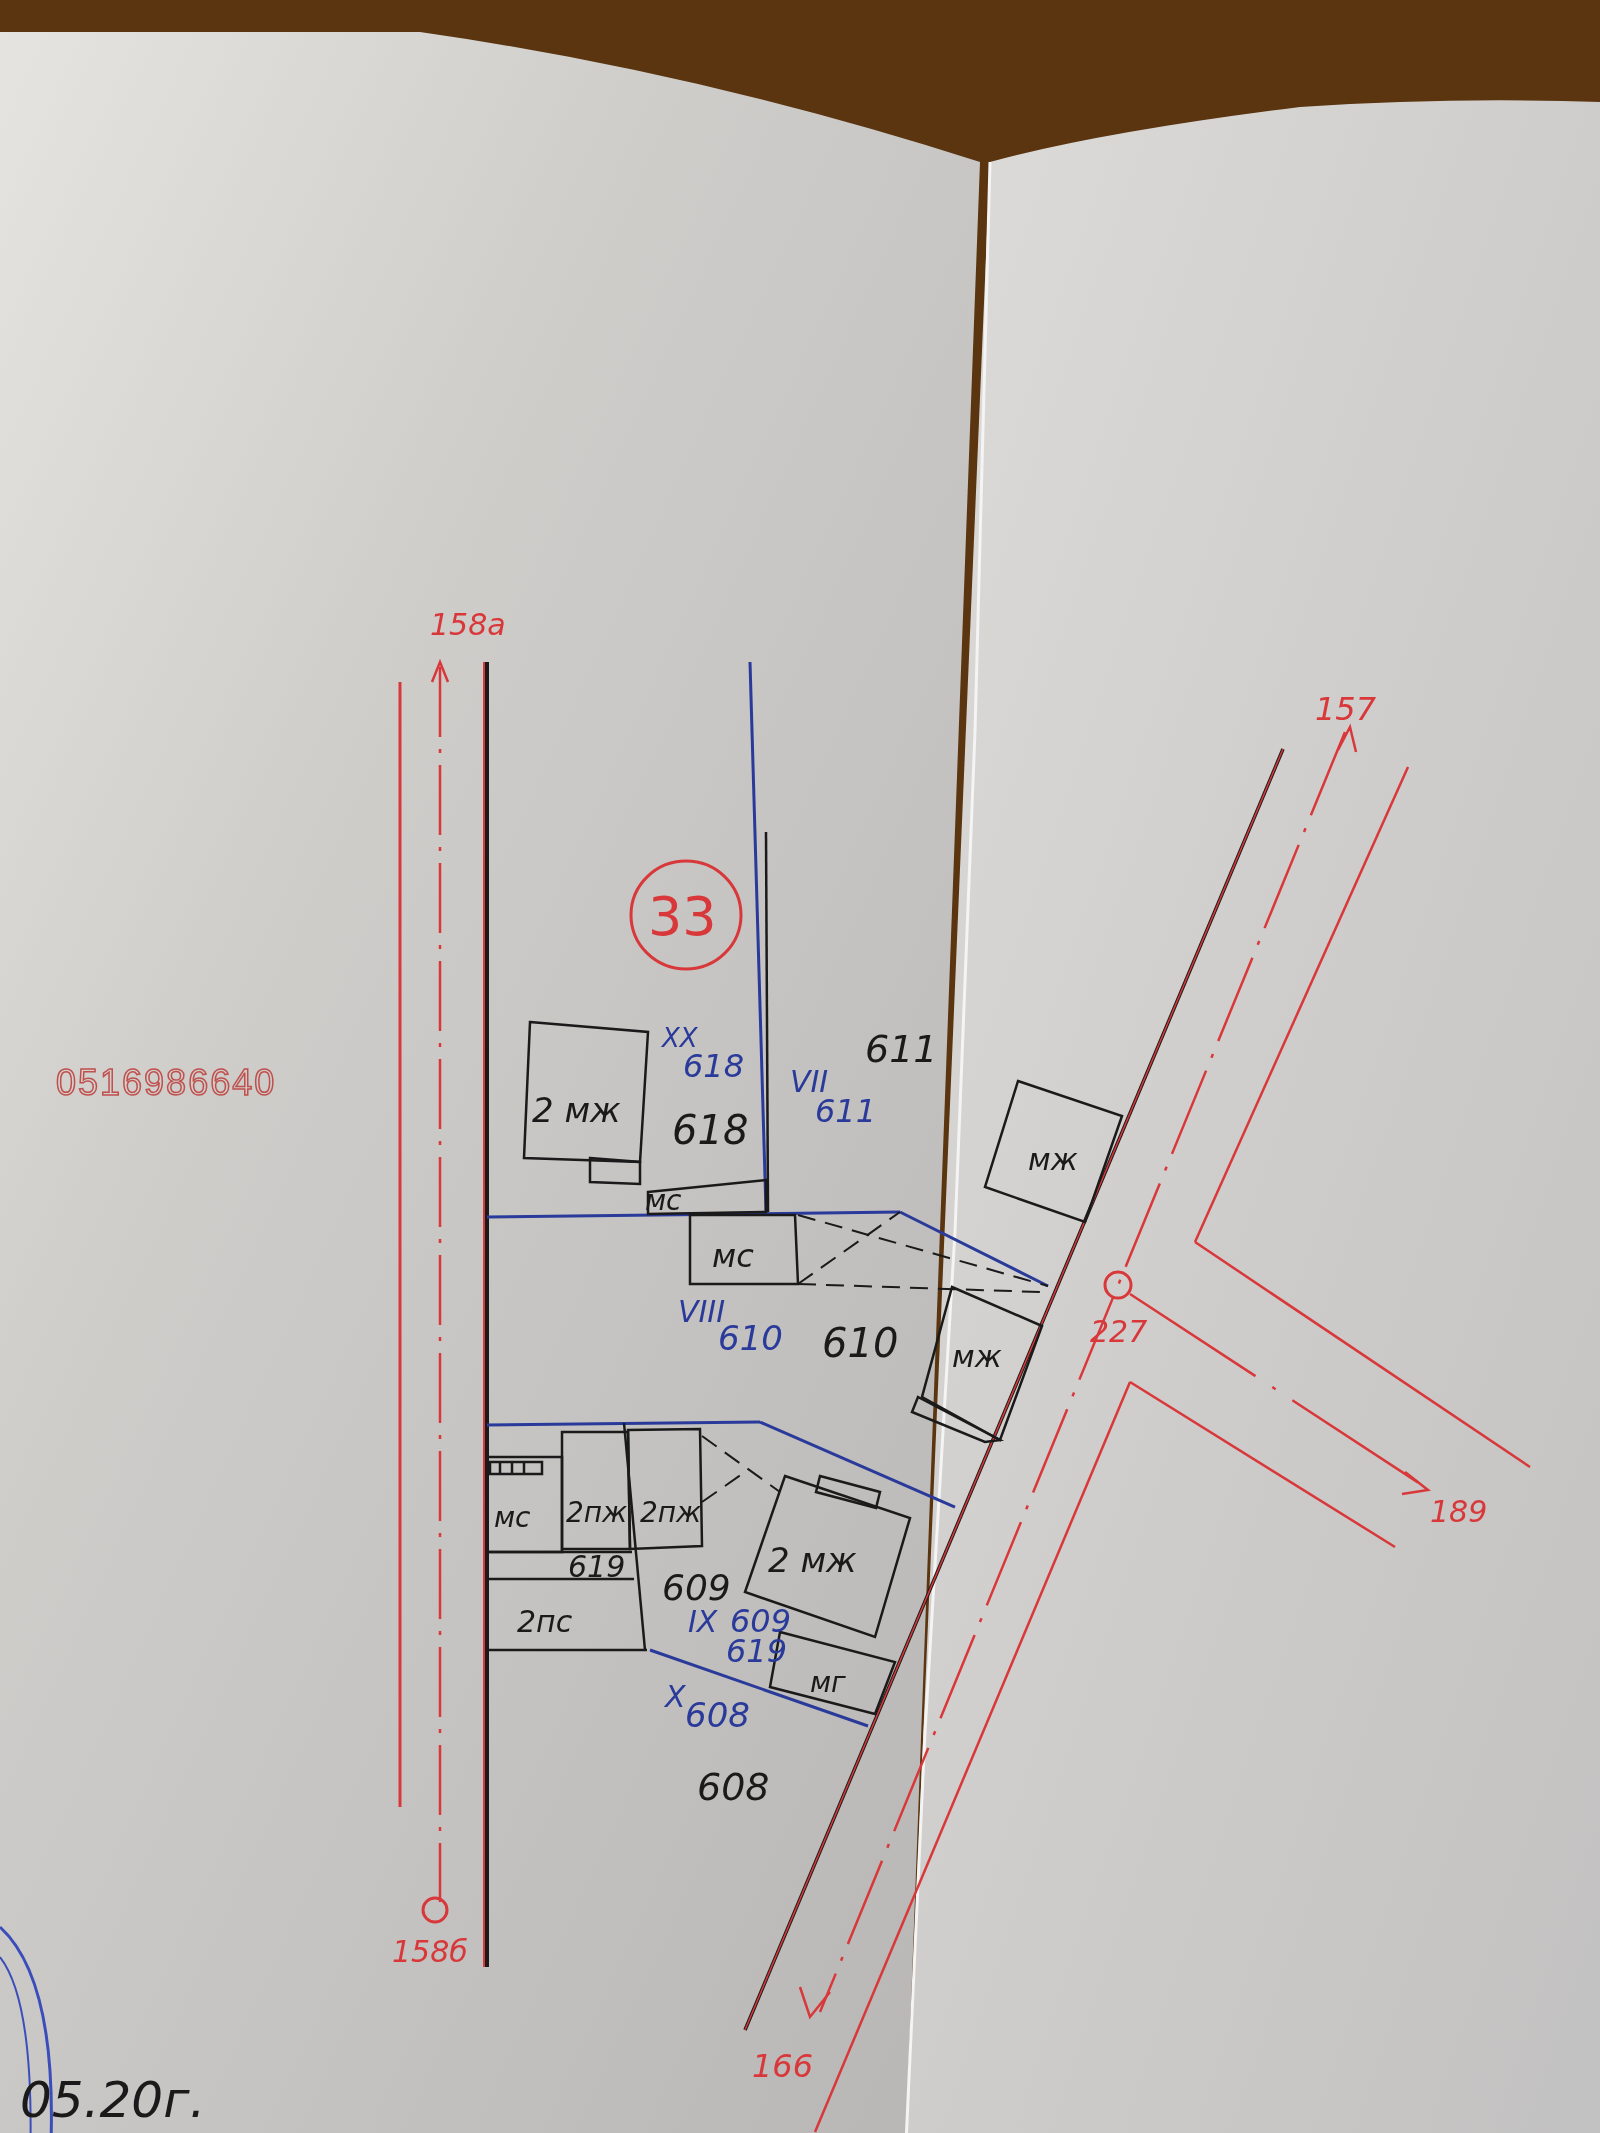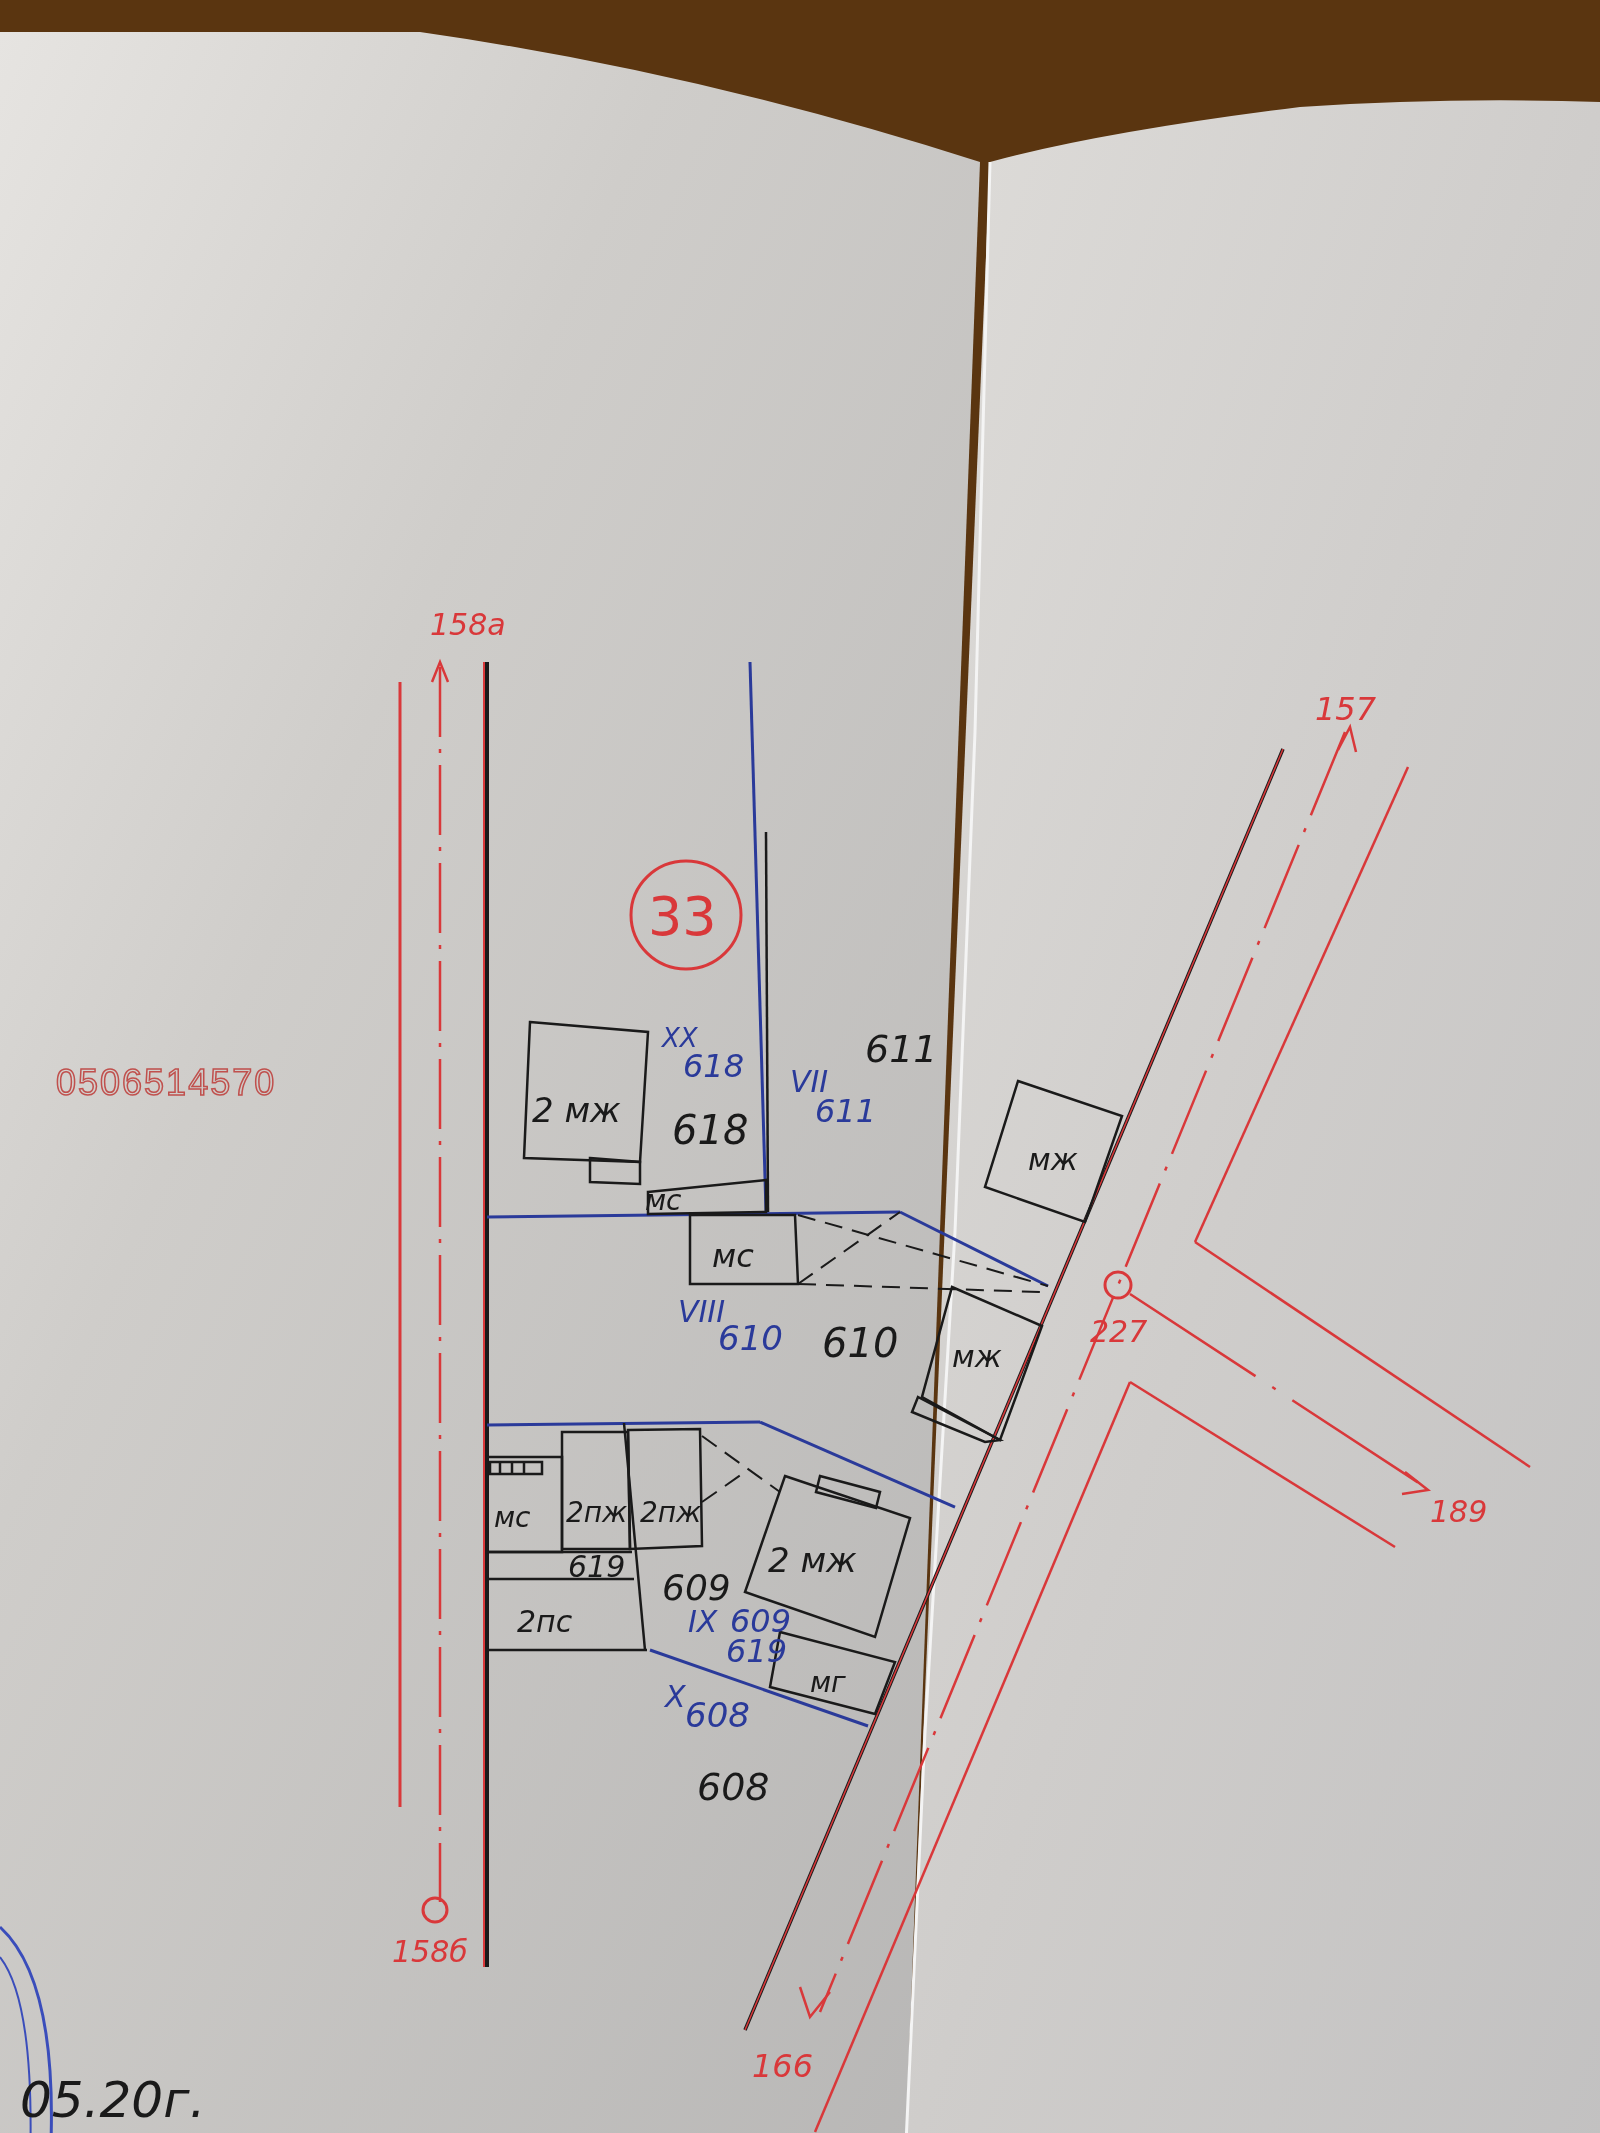--- a/index.html
+++ b/index.html
@@ -150,14 +150,14 @@
   <text x="640" y="1490" font-size="28" fill="#1a1a1a" class="hand">2пж</text>
   <text x="517" y="1600" font-size="30" fill="#1a1a1a" class="hand">2пс</text>
   <text x="768" y="1540" font-size="34" fill="#1a1a1a" class="hand">2 мж</text>
   <text x="810" y="1660" font-size="28" fill="#1a1a1a" class="hand">мг</text>
 
   <path d="M0 1895 Q60 1950 50 2133" stroke="#3a4dbb" stroke-width="3" fill="none"></path>
   <path d="M0 1925 Q35 1970 30 2133" stroke="#3a4dbb" stroke-width="2" fill="none"></path>
   <text x="20" y="2085" font-size="50" fill="#1a1a1a" class="hand">05.20г.</text>
 </svg>
 
-<div class="watermark">0506514570</div>
+<div class="watermark">0516986640</div>
 </div>
 
 </body></html>

